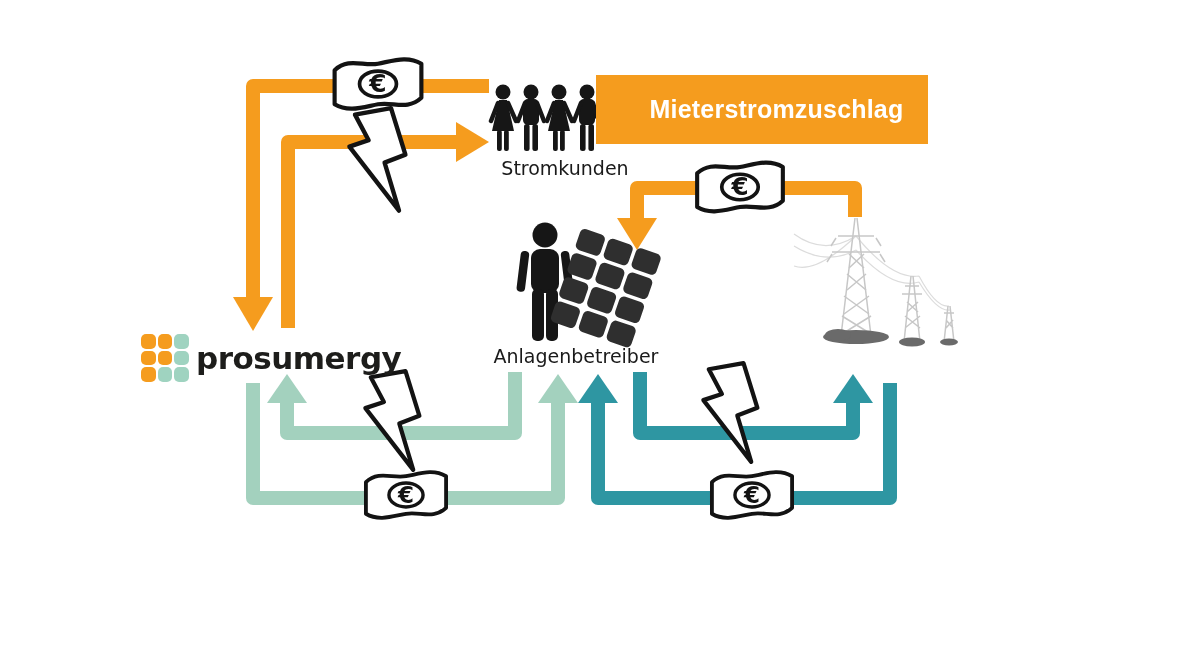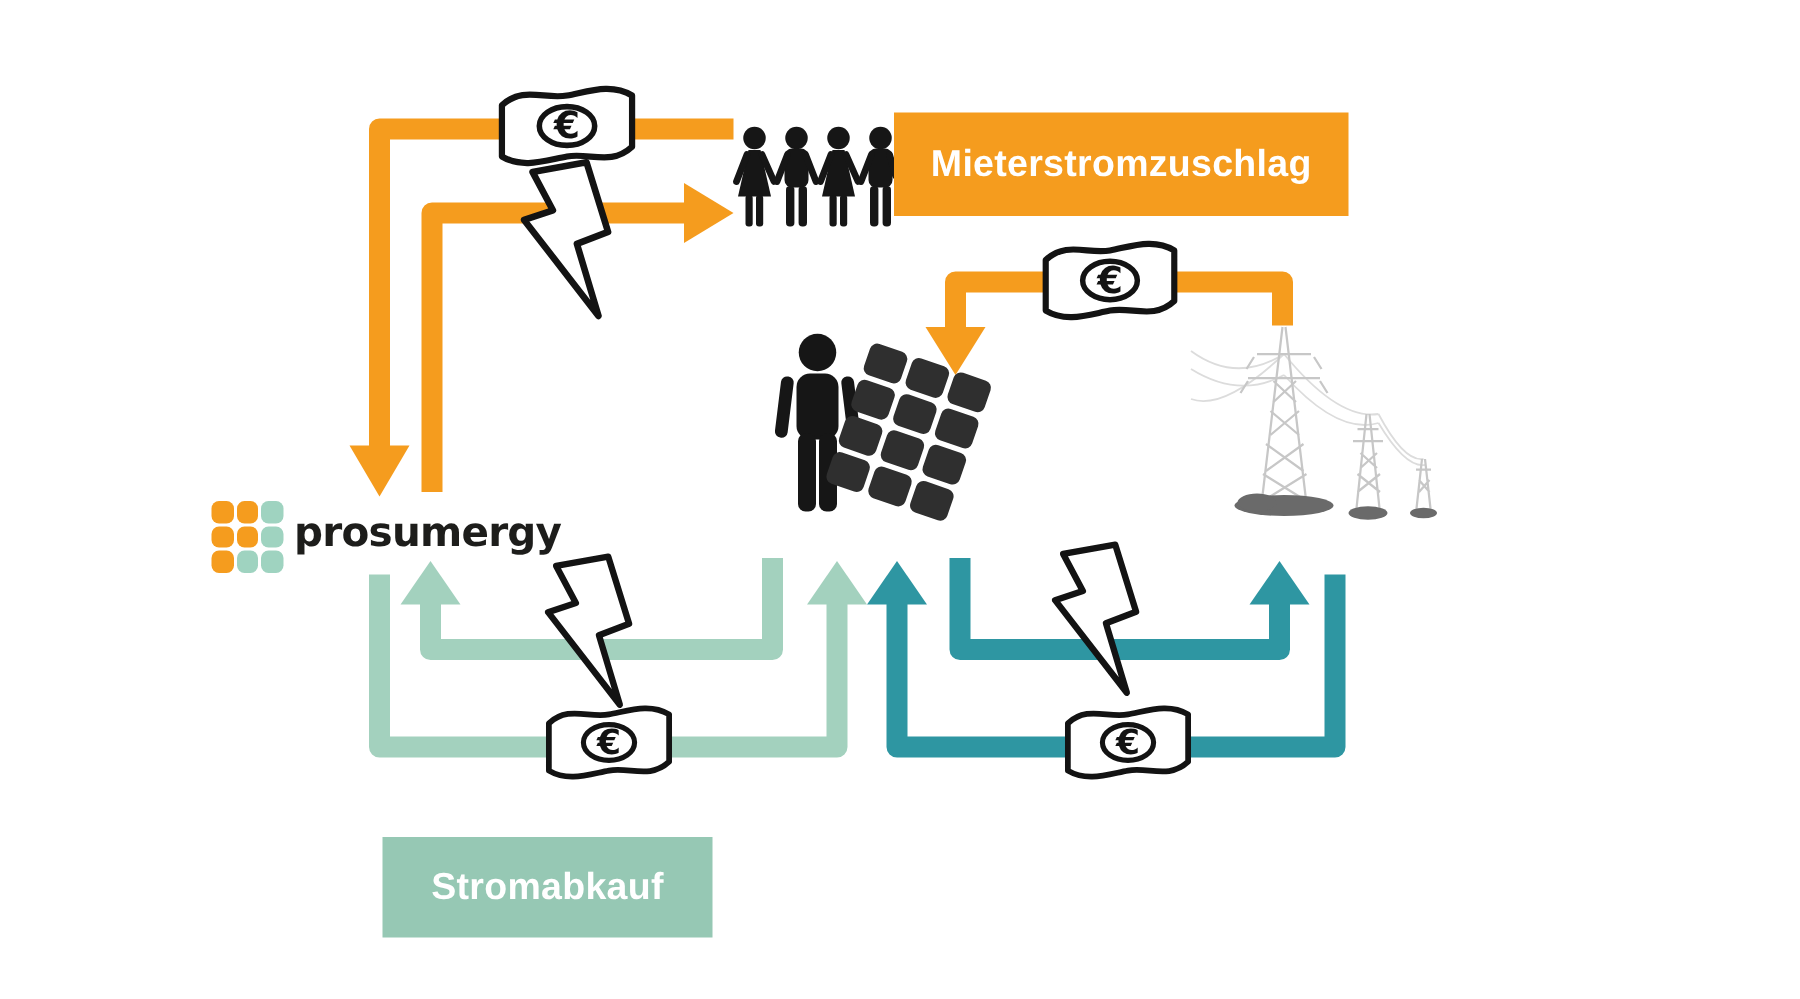--- a/index.html
+++ b/index.html
@@ -22,28 +22,28 @@
   .bolt-shape{fill:#fff;stroke:var(--ink);stroke-width:5.5;stroke-linejoin:round;}
   .sil{fill:#161616;}
   .arm{stroke:#161616;stroke-width:4.5;stroke-linecap:round;fill:none;}
   .twr{stroke:var(--tower);stroke-width:1.5;fill:none;}
   .wire{stroke:var(--wire);stroke-width:1.2;fill:none;}
   .mound{fill:var(--mound);}
   .cell{fill:var(--panel);}
   .label{position:absolute;color:var(--label);font-size:19px;text-align:center;white-space:nowrap;}
   .banner{position:absolute;display:flex;align-items:center;justify-content:center;
           color:#fff;font-family:"Liberation Sans",sans-serif;font-weight:bold;
-          font-size:25px;letter-spacing:.2px;white-space:nowrap;}
+          font-size:25px;letter-spacing:.2px;white-space:nowrap;padding-left:29px;}
   .banner.orange{background:var(--orange);}
   .banner.mintb{background:var(--mint-banner);}
   .banner.tealb{background:var(--teal-banner);}
   .logo-grid{display:grid;grid-template-columns:repeat(3,14.5px);grid-auto-rows:14.5px;gap:2.2px;}
   .logo-grid i{border-radius:5px;display:block;}
   .logo-grid i.o{background:var(--orange);} .logo-grid i.m{background:#9FD3C0;}
-  .logo-text{position:absolute;font-weight:bold;font-size:27px;color:#1d1d1b;letter-spacing:-.5px;}
+  .logo-text{position:absolute;font-weight:bold;font-size:31px;color:#1d1d1b;letter-spacing:-.5px;}
 </style>
 </head>
 <body>
 
 <div class="stage">
 
   <svg class="abs" style="left:0;top:0" width="1200" height="666" viewBox="0 0 1200 666">
     <g>
       <polyline class="ln orange" points="489,86 253,86 253,298"></polyline>
       <polygon class="hd orange" points="233,297 273,297 253,331"></polygon>
@@ -181,17 +181,18 @@
       <i class="m"></i>
     <i class="o"></i>
       <i class="o"></i>
       <i class="m"></i>
     <i class="o"></i>
       <i class="m"></i>
       <i class="m"></i>
   </div>
   <div class="logo-text" style="left:196px;top:340px">prosumergy</div>
 
+  <div class="label" style="left:465px;top:157px;width:200px">Stromkunden</div>
+  <div class="label" style="left:476px;top:345px;width:200px">Anlagenbetreiber</div>
 
   <div class="banner orange" style="left:596px;top:75px;width:303px;height:69px">Mieterstromzuschlag</div>
-  <div class="banner mintb" style="left:255px;top:558px;width:220px;height:67px">Stromabkauf</div>
 
 </div>
 
 </body></html>

